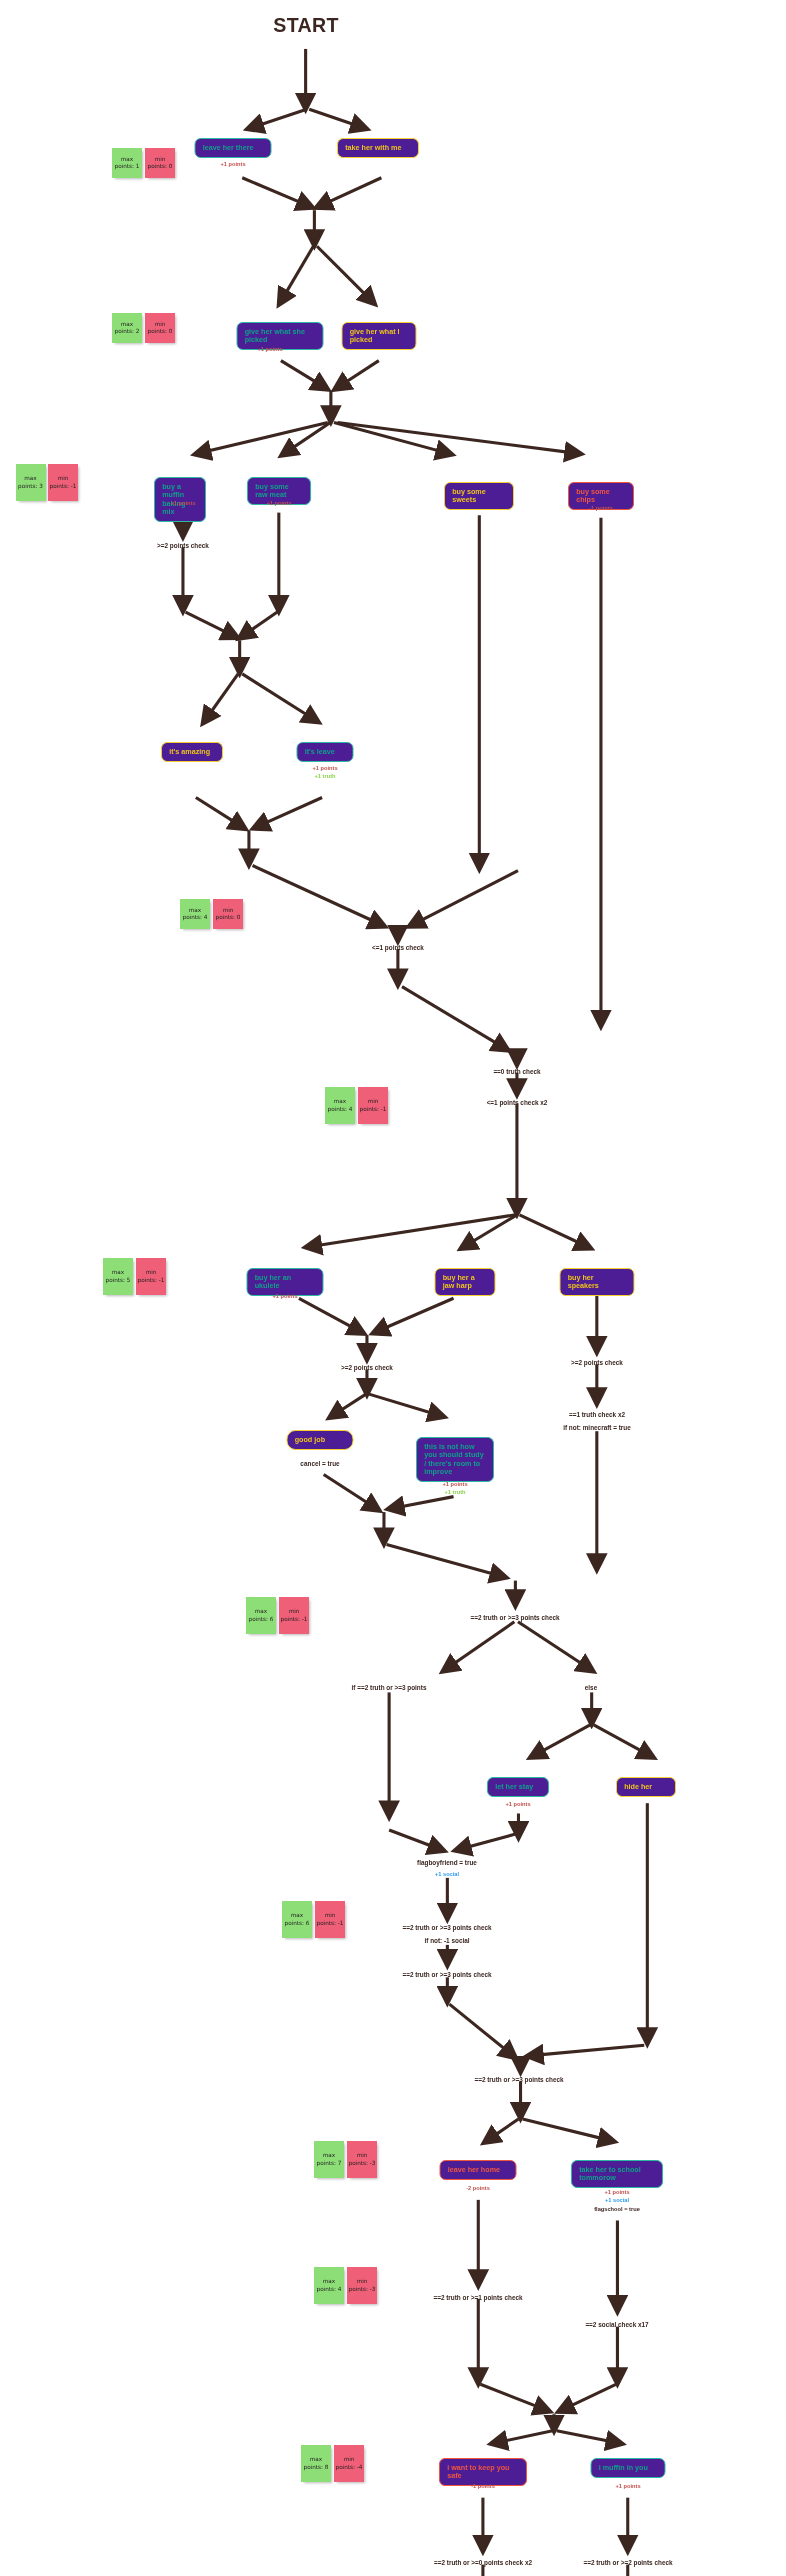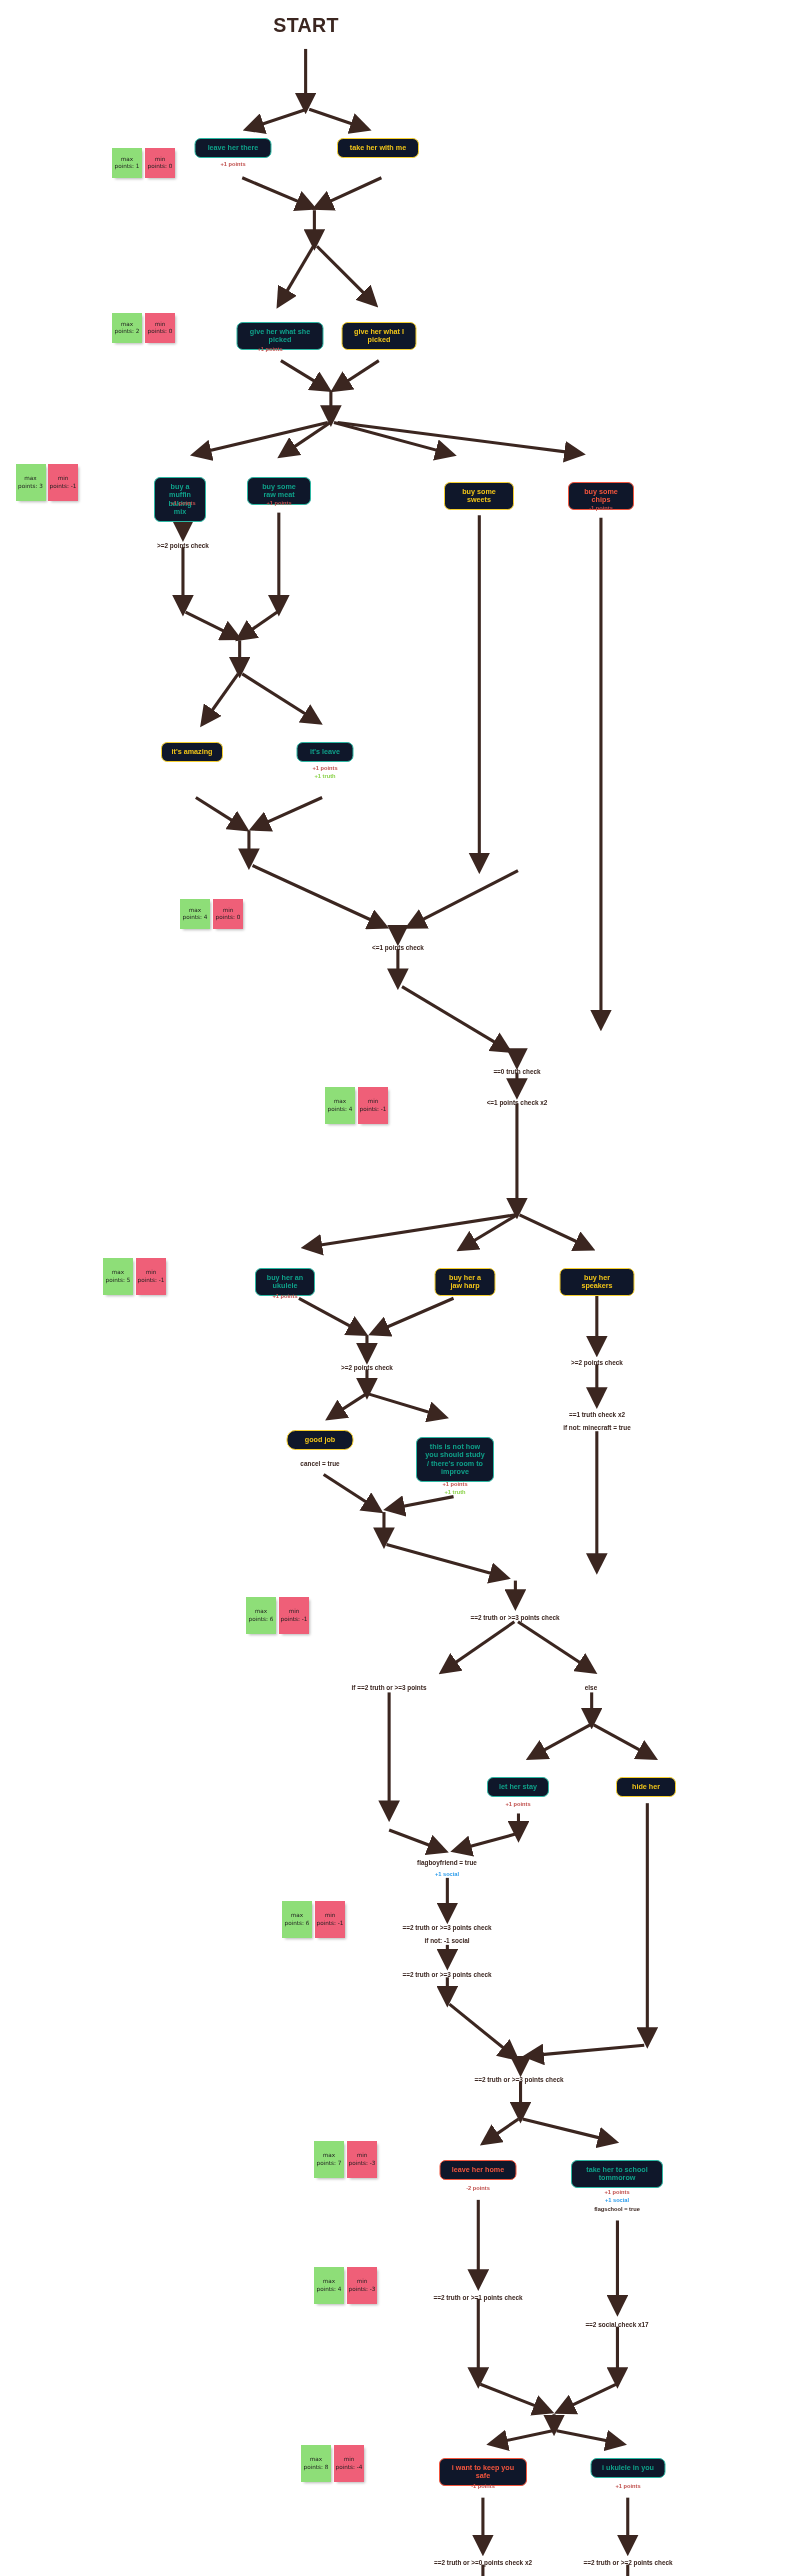--- a/index.html
+++ b/index.html
@@ -20,23 +20,23 @@
 
   
   .start-title {
     position:absolute; font-weight:bold; font-size:19.6px; letter-spacing:0.3px;
     color:#3b2620; white-space:nowrap; transform:translateX(-50%);
   }
 
   
   .node {
     position:absolute; transform:translateX(-50%);
-    background:#0f172a; border-radius:6.2px;
+    background:#4c1d95; border-radius:6.2px;
     border:1.3px solid #18a999;
-    padding:4.6px 7.2px; text-align:center;
+    padding:4.6px 7.2px; 
     font-weight:bold; font-size:7.2px; line-height:1.18;
     color:#0f9e86; box-shadow:0 0 0 0 rgba(0,0,0,0);
   }
   .node.teal   { border-color:#2bb8a3; color:#0fa089; }
   .node.yellow { border-color:#f5cf2e; color:#f0c419; }
   .node.red    { border-color:#f2553d; color:#f2553d;border-radius:6px; }
 
   
   .flowtext {
     position:absolute; transform:translateX(-50%);
@@ -214,31 +214,31 @@
       <div class="node teal" style="left: 233px; top: 138px; width: 77px;">leave her there</div>
       <div class="node yellow" style="left: 378px; top: 138px; width: 82px;">take her with me</div>
       <div class="node teal" style="left: 280px; top: 322px; width: 87px;">give her what she picked</div>
       <div class="node yellow" style="left: 379px; top: 322px; width: 75px;">give her what I picked</div>
       <div class="node teal" style="left: 180px; top: 477px; width: 52px;">buy a muffin baking mix</div>
       <div class="node teal" style="left: 279px; top: 477px; width: 64px;">buy some raw meat</div>
       <div class="node yellow" style="left: 479px; top: 482px; width: 70px;">buy some sweets</div>
       <div class="node red" style="left: 601px; top: 482px; width: 66px;">buy some chips</div>
       <div class="node yellow" style="left: 192px; top: 742px; width: 62px;">it's amazing</div>
       <div class="node teal" style="left: 325px; top: 742px; width: 57px;">it's leave</div>
-      <div class="node teal" style="left: 285px; top: 1268px; width: 60px;">buy her an ukulele</div>
+      <div class="node teal" style="left: 285px; top: 1268px; width: 77px;">buy her an ukulele</div>
       <div class="node yellow" style="left: 465px; top: 1268px; width: 61px;">buy her a jaw harp</div>
       <div class="node yellow" style="left: 597px; top: 1268px; width: 75px;">buy her speakers</div>
       <div class="node yellow" style="left: 320px; top: 1430px; width: 67px; border-radius: 9px;">good job</div>
       <div class="node teal" style="left: 455px; top: 1437px; width: 78px;">this is not how you should study / there's room to improve</div>
       <div class="node teal" style="left: 518px; top: 1777px; width: 62px;">let her stay</div>
       <div class="node yellow" style="left: 618px; top: 1777px; width: 60px; margin-left: 28px;">hide her</div>
       <div class="node red" style="left: 478px; top: 2160px; width: 77px;">leave her home</div>
       <div class="node teal" style="left: 617px; top: 2160px; width: 92px;">take her to school tommorow</div>
       <div class="node red" style="left: 483px; top: 2458px; width: 88px;">i want to keep you safe</div>
-      <div class="node teal" style="left: 628px; top: 2458px; width: 75px;">i ukulele in you</div>
+      <div class="node teal" style="left: 628px; top: 2458px; width: 75px;">i muffin in you</div>
     </div>
   <div id="ann-root">
       <div class="ann" style="left: 233px; top: 160px;">
         <span class="pts">+1 points</span>
       </div>
       <div class="ann" style="left: 270px; top: 345px;">
         <span class="pts">+1 points</span>
       </div>
       <div class="ann" style="left: 183px; top: 499px;">
         <span class="pts">+1 points</span>

